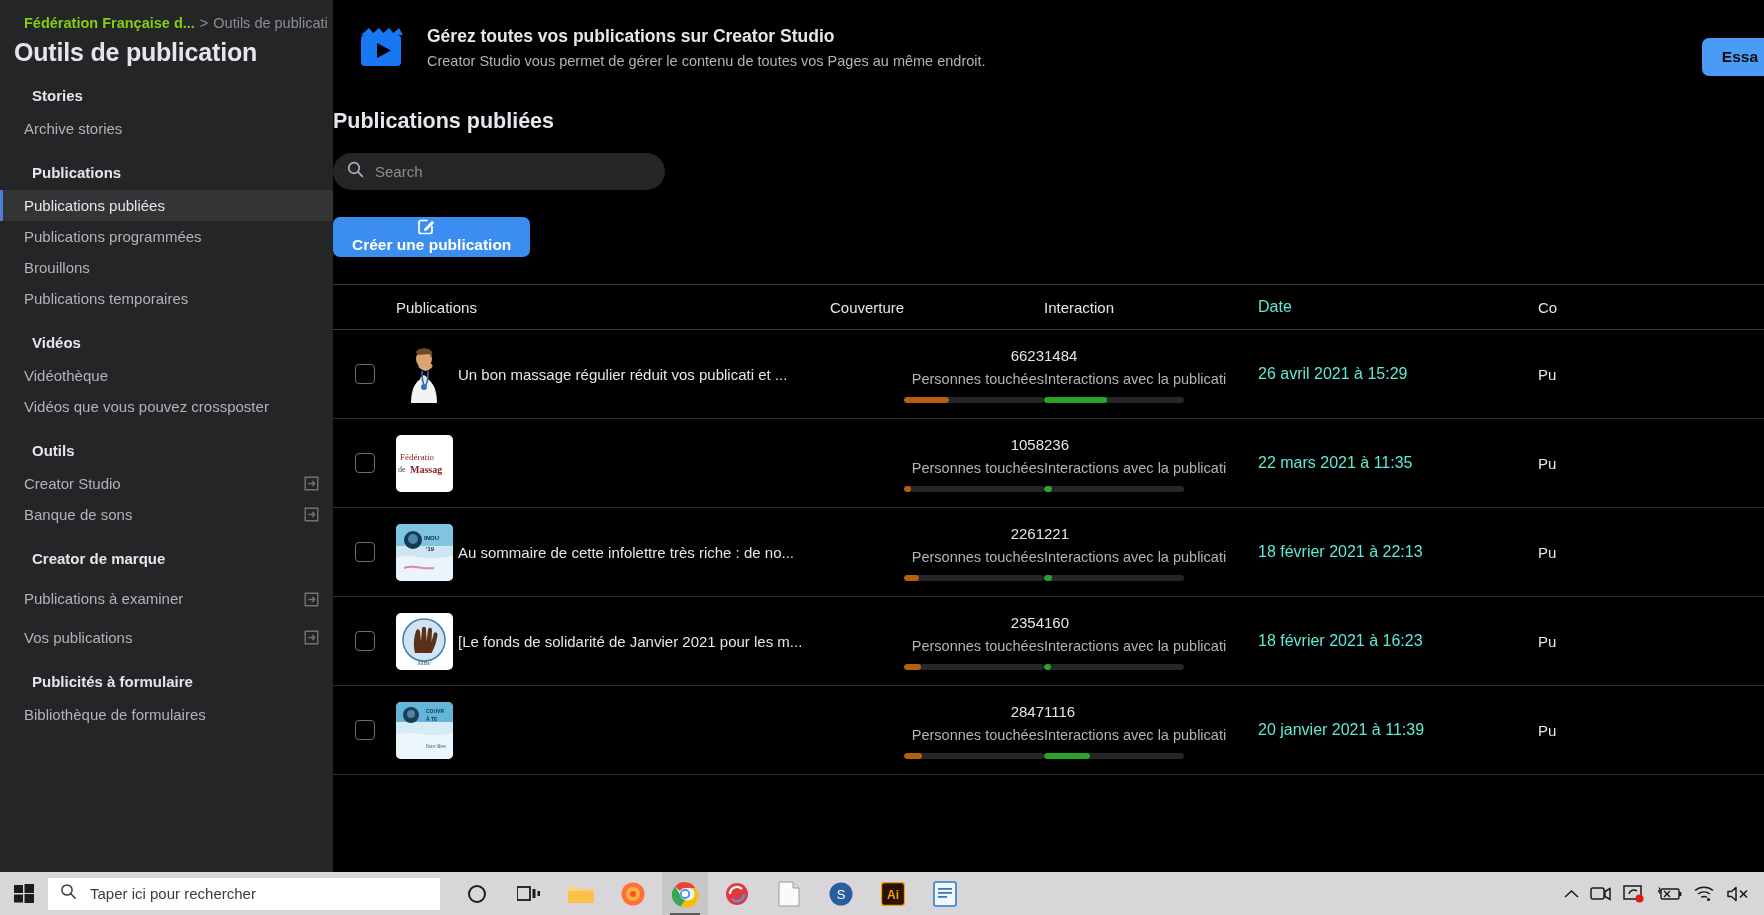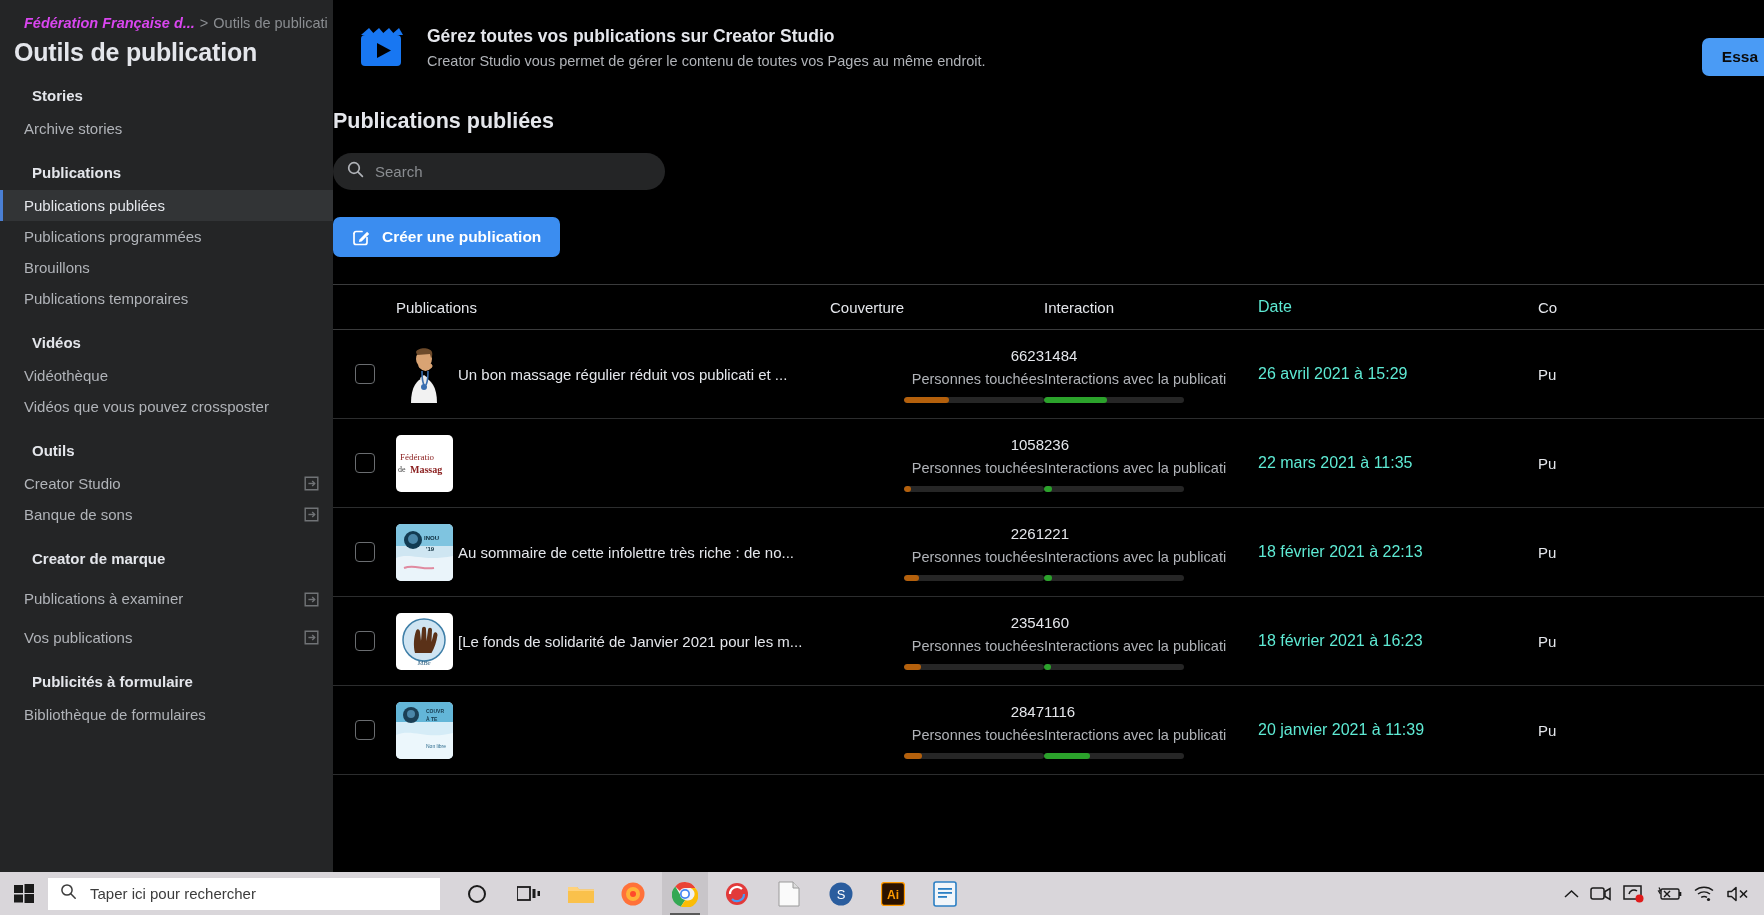--- a/index.html
+++ b/index.html
@@ -18,21 +18,21 @@
     background: #242526;
     padding: 0;
     overflow: hidden;
   }
   .breadcrumb {
     padding: 14px 0 0 24px;
     font-size: 14.5px;
     white-space: nowrap;
     line-height: 18px;
   }
-  .breadcrumb .bc-link { color: #d946ef; font-weight: bold; font-style: italic; }
+  .breadcrumb .bc-link { color: #84cc16; font-weight: bold; }
   .breadcrumb .bc-sep { color: #8a8d91; padding: 0 5px; font-weight: normal; }
   .breadcrumb .bc-cur { color: #8a8d91; }
   .page-title {
     padding: 6px 0 0 14px;
     font-size: 25px; font-weight: bold; color: #e4e6eb;
     letter-spacing: -0.2px;
   }
   .nav-group { margin-top: 20px; }
   .nav-head {
     padding: 0 0 0 32px;
@@ -107,20 +107,21 @@
 
   .create-btn {
     margin-top: 27px;
     display: inline-flex; align-items: center;
     background: #3b8df0; color: #fff;
     border: none; border-radius: 7px;
     height: 40px; padding: 0 19px;
     font-size: 15.5px; font-weight: bold;
     cursor: pointer;
     font-family: "Liberation Sans", sans-serif;
+    flex-direction: column;
   }
   .create-btn .pencil { margin-right: 11px; display: flex; }
 
   
   .table { margin-top: 27px; width: 1431px; }
   .thead {
     display: flex; align-items: center;
     height: 46px;
     border-top: 1px solid #3a3b3c;
     border-bottom: 1px solid #3a3b3c;

